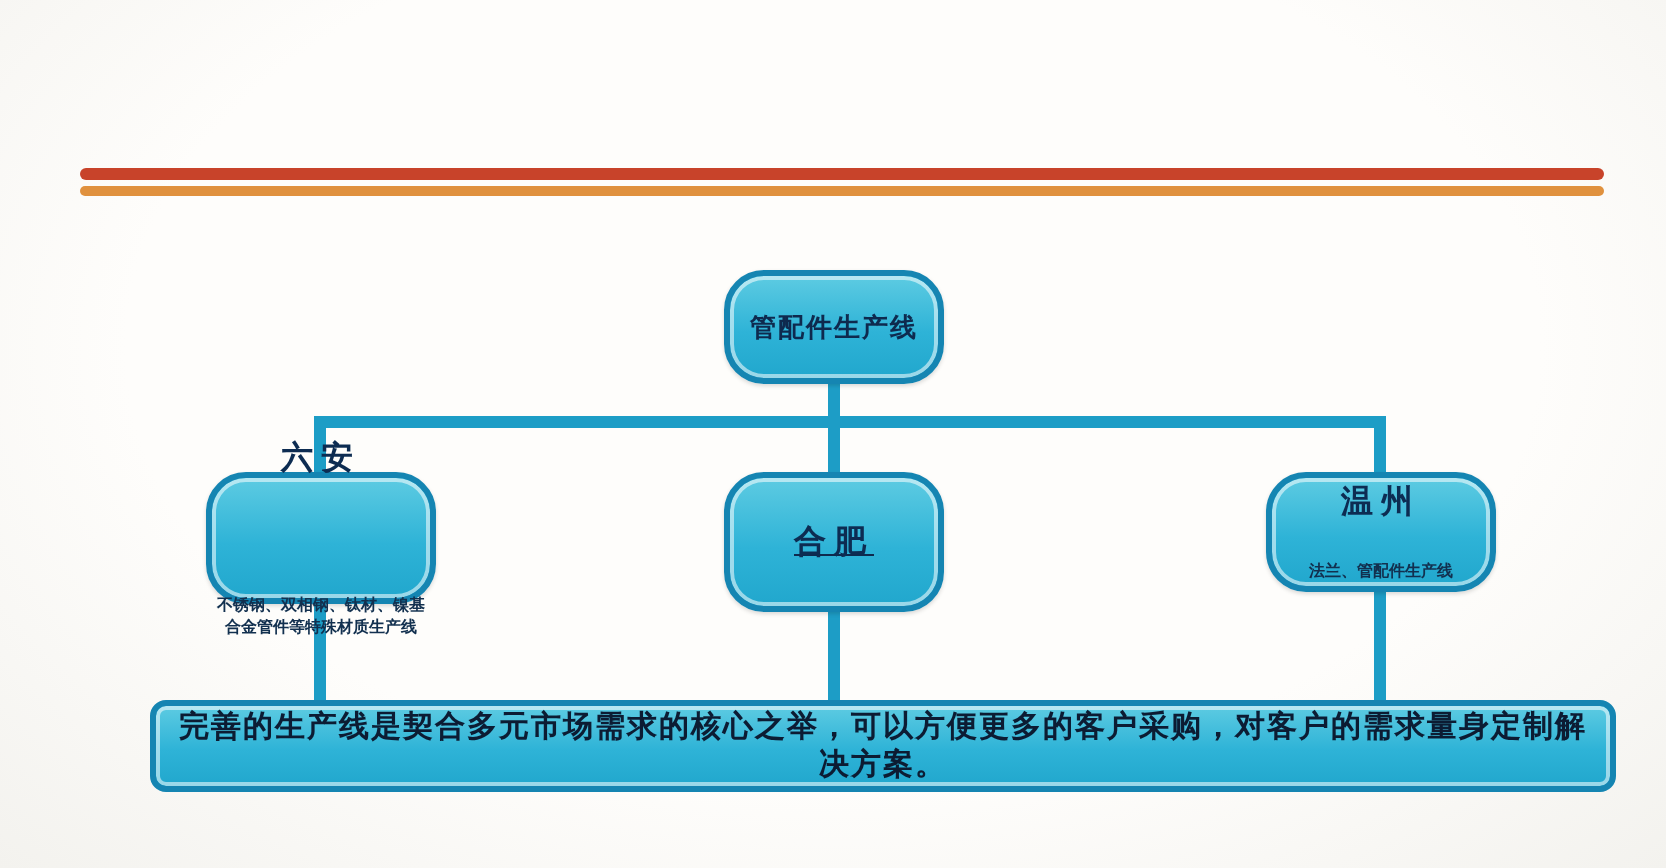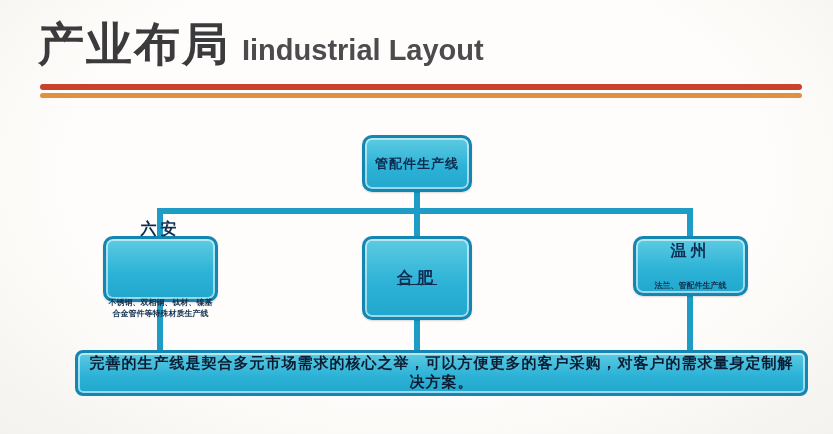--- a/index.html
+++ b/index.html
@@ -34,41 +34,41 @@
   
   .line{position:absolute;background:var(--connector,#1d9dc6);}
   .line.v{width:6px;}
   .line.h{height:6px;}
 
   
   .node{
     position:absolute;
     background:linear-gradient(180deg,#5dcbe2 0%, #2eb3d7 55%, #21a7cd 100%);
     border:3px solid var(--box-border,#1585b2);
-    border-radius:10px;
+    border-radius:20px;
     box-shadow:inset 0 0 0 2px rgba(255,255,255,.55), 0 1px 2px rgba(0,0,0,.15);
     display:flex;flex-direction:column;align-items:center;justify-content:center;
     box-sizing:border-box;
     text-align:center;
     color:#0e2a4e;
   }
   .node.root{left:362px;top:135px;width:110px;height:57px;}
   .node.root span{font-size:13px;font-weight:bold;letter-spacing:1px;}
 
   .node.branch .label{
     font-size:16px;font-weight:bold;letter-spacing:4px;color:#0d2c52;
   }
   .node.branch .desc{
     margin-top:19px;
     font-size:8px;font-weight:bold;line-height:1.35;
     color:#12304f;
     white-space:pre-line;
   }
   .node.luan{left:103px;top:236px;width:115px;height:66px;gap:39px;}
-  .node.hefei{left:362px;top:236px;width:110px;height:84px;text-decoration:underline;}
+  .node.hefei{left:362px;top:236px;width:110px;height:70px;text-decoration:underline;}
   .node.wenzhou{left:633px;top:236px;width:115px;height:60px;}
 
   .footer-bar{
     position:absolute;left:75px;top:350px;width:733px;height:46px;
     background:linear-gradient(180deg,#5dcbe2 0%, #2eb3d7 55%, #21a7cd 100%);
     border:3px solid var(--box-border,#1585b2);
     border-radius:8px;
     box-shadow:inset 0 0 0 2px rgba(255,255,255,.55);
     box-sizing:border-box;
     display:flex;align-items:center;justify-content:flex-start;
@@ -76,23 +76,20 @@
     letter-spacing:1px;
     padding:0 10px;
     text-align:center;
   }
 </style>
 </head>
 <body>
 
 <div class="slide">
 
-  <div class="title">
-    <span class="title-zh">产业布局</span><span class="title-en">Iindustrial Layout</span>
-  </div>
   <div class="rule rule-top"></div>
   <div class="rule rule-bottom"></div>
 
   <div class="line v" style="left:414px;top:188px;height:26px"></div>
   <div class="line h" style="left:157px;top:208px;width:536px"></div>
   <div class="line v" style="left:157px;top:208px;height:32px"></div>
   <div class="line v" style="left:414px;top:208px;height:32px"></div>
   <div class="line v" style="left:687px;top:208px;height:32px"></div>
   <div class="line v" style="left:157px;top:300px;height:52px"></div>
   <div class="line v" style="left:414px;top:304px;height:48px"></div>

